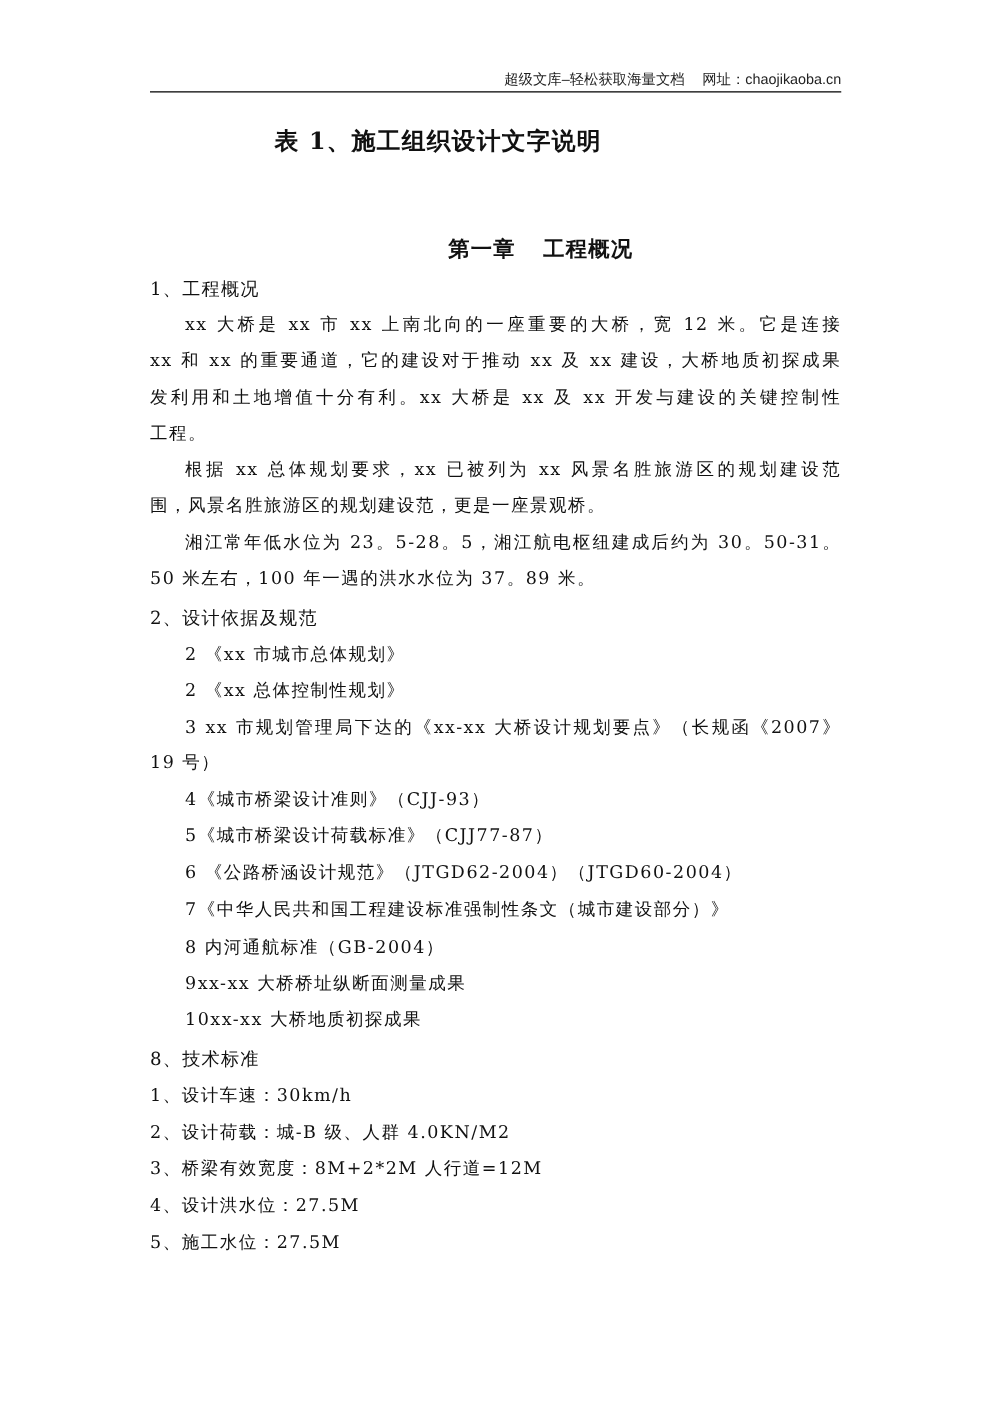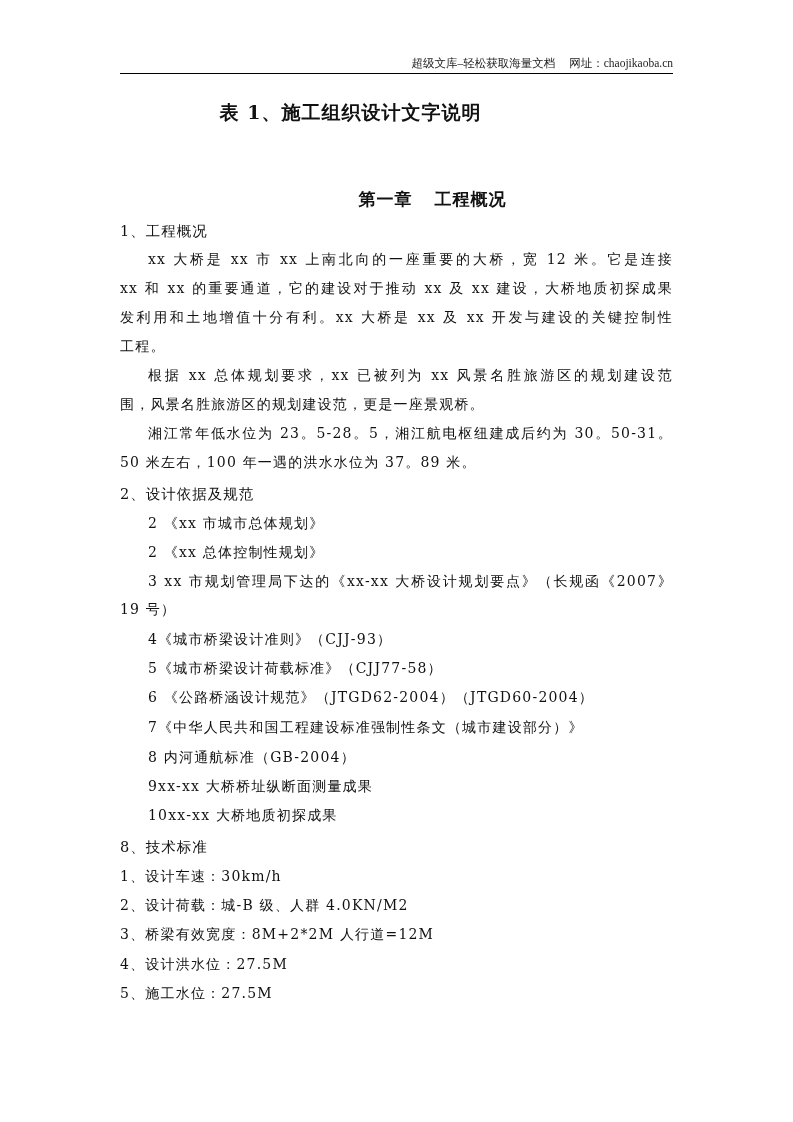--- a/index.html
+++ b/index.html
@@ -1,19 +1,19 @@
 <!DOCTYPE html>
 <html><head>
 <meta charset="utf-8">
 <style>
   html, body { margin: 0; padding: 0; background: #ffffff; }
   body { width: 793px; height: 1122px; position: relative; overflow: hidden;
          font-family: "DejaVu Serif", "Liberation Serif", serif; color: #111; }
   .header-text { position: absolute; right: 120px; top: 56px; font-size: 11.5px; color: #222;
-                 font-family: Liberation Serif, serif; white-space: nowrap; }
+                 font-family: Liberation Sans, sans-serif; white-space: nowrap; }
   .header-text .site { margin-left: 14px; }
   .header-rule { position: absolute; left: 120px; top: 73px; width: 553px; height: 0;
                  border-top: 1.5px solid #000; }
   .doc-title { position: absolute; left: 0; width: 701px; top: 100px; text-align: center;
                font-size: 19px; font-weight: bold; letter-spacing: 1px; }
   .chapter-title { position: absolute; left: 0; width: 793px; top: 188px; text-align: center;
                    font-size: 17px; font-weight: bold; letter-spacing: 1px; margin-left: 36px; }
   .chapter-title .gap { display: inline-block; width: 22px; }
   .line { position: absolute; left: 120px; width: 560px; font-size: 14px; white-space: nowrap;
           letter-spacing: 1.2px; }
@@ -49,21 +49,21 @@
 
 <div class="line indent justify" style="top:425px">湘江常年低水位为 23。5-28。5，湘江航电枢纽建成后约为 30。50-31。</div>
 <div class="line" style="top:454px">50 米左右，100 年一遇的洪水水位为 37。89 米。</div>
 
 <div class="line h" style="top:485px">2、设计依据及规范</div>
 <div class="line indent" style="top:515px">2 《xx 市城市总体规划》</div>
 <div class="line indent" style="top:544px">2 《xx 总体控制性规划》</div>
 <div class="line indent justify" style="top:573px">3 xx 市规划管理局下达的《xx-xx 大桥设计规划要点》（长规函《2007》</div>
 <div class="line" style="top:601px">19 号）</div>
 <div class="line indent" style="top:631px">4《城市桥梁设计准则》（CJJ-93）</div>
-<div class="line indent" style="top:660px">5《城市桥梁设计荷载标准》（CJJ77-58）</div>
+<div class="line indent" style="top:660px">5《城市桥梁设计荷载标准》（CJJ77-87）</div>
 <div class="line indent" style="top:689px">6 《公路桥涵设计规范》（JTGD62-2004）（JTGD60-2004）</div>
 <div class="line indent" style="top:719px">7《中华人民共和国工程建设标准强制性条文（城市建设部分）》</div>
 <div class="line indent" style="top:749px">8 内河通航标准（GB-2004）</div>
 <div class="line indent" style="top:778px">9xx-xx 大桥桥址纵断面测量成果</div>
 <div class="line indent" style="top:807px">10xx-xx 大桥地质初探成果</div>
 
 <div class="line h" style="top:838px">8、技术标准</div>
 <div class="line" style="top:868px">1、设计车速：30km/h</div>
 <div class="line" style="top:897px">2、设计荷载：城-B 级、人群 4.0KN/M2</div>
 <div class="line" style="top:926px">3、桥梁有效宽度：8M+2*2M 人行道=12M</div>

